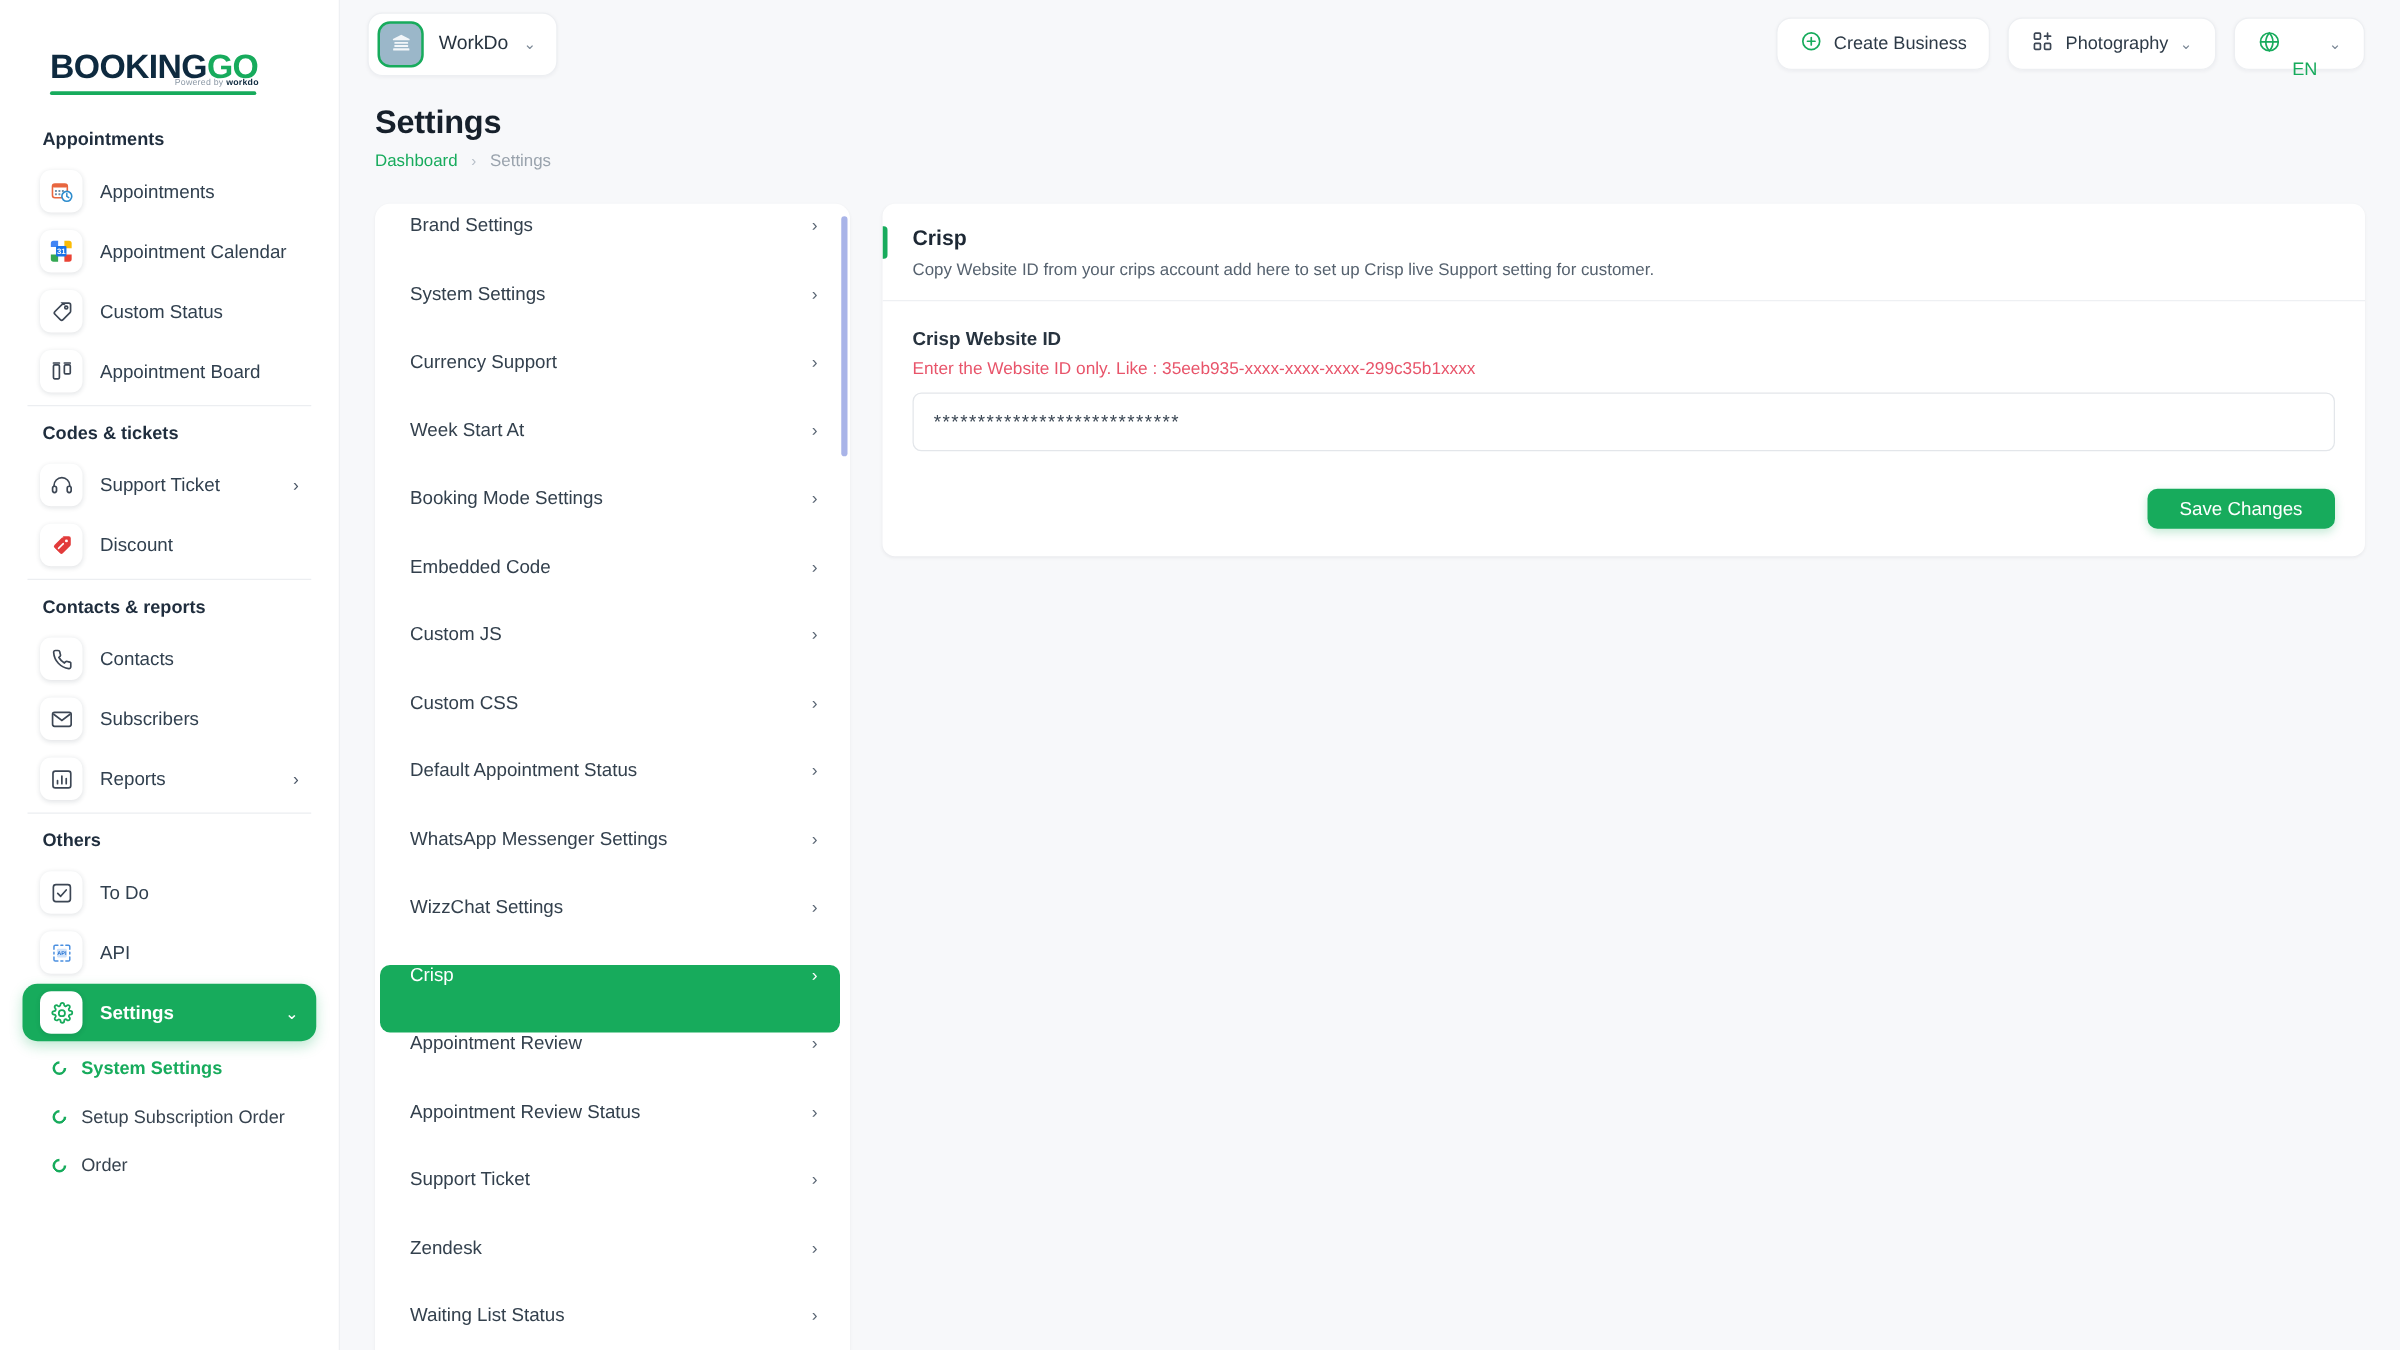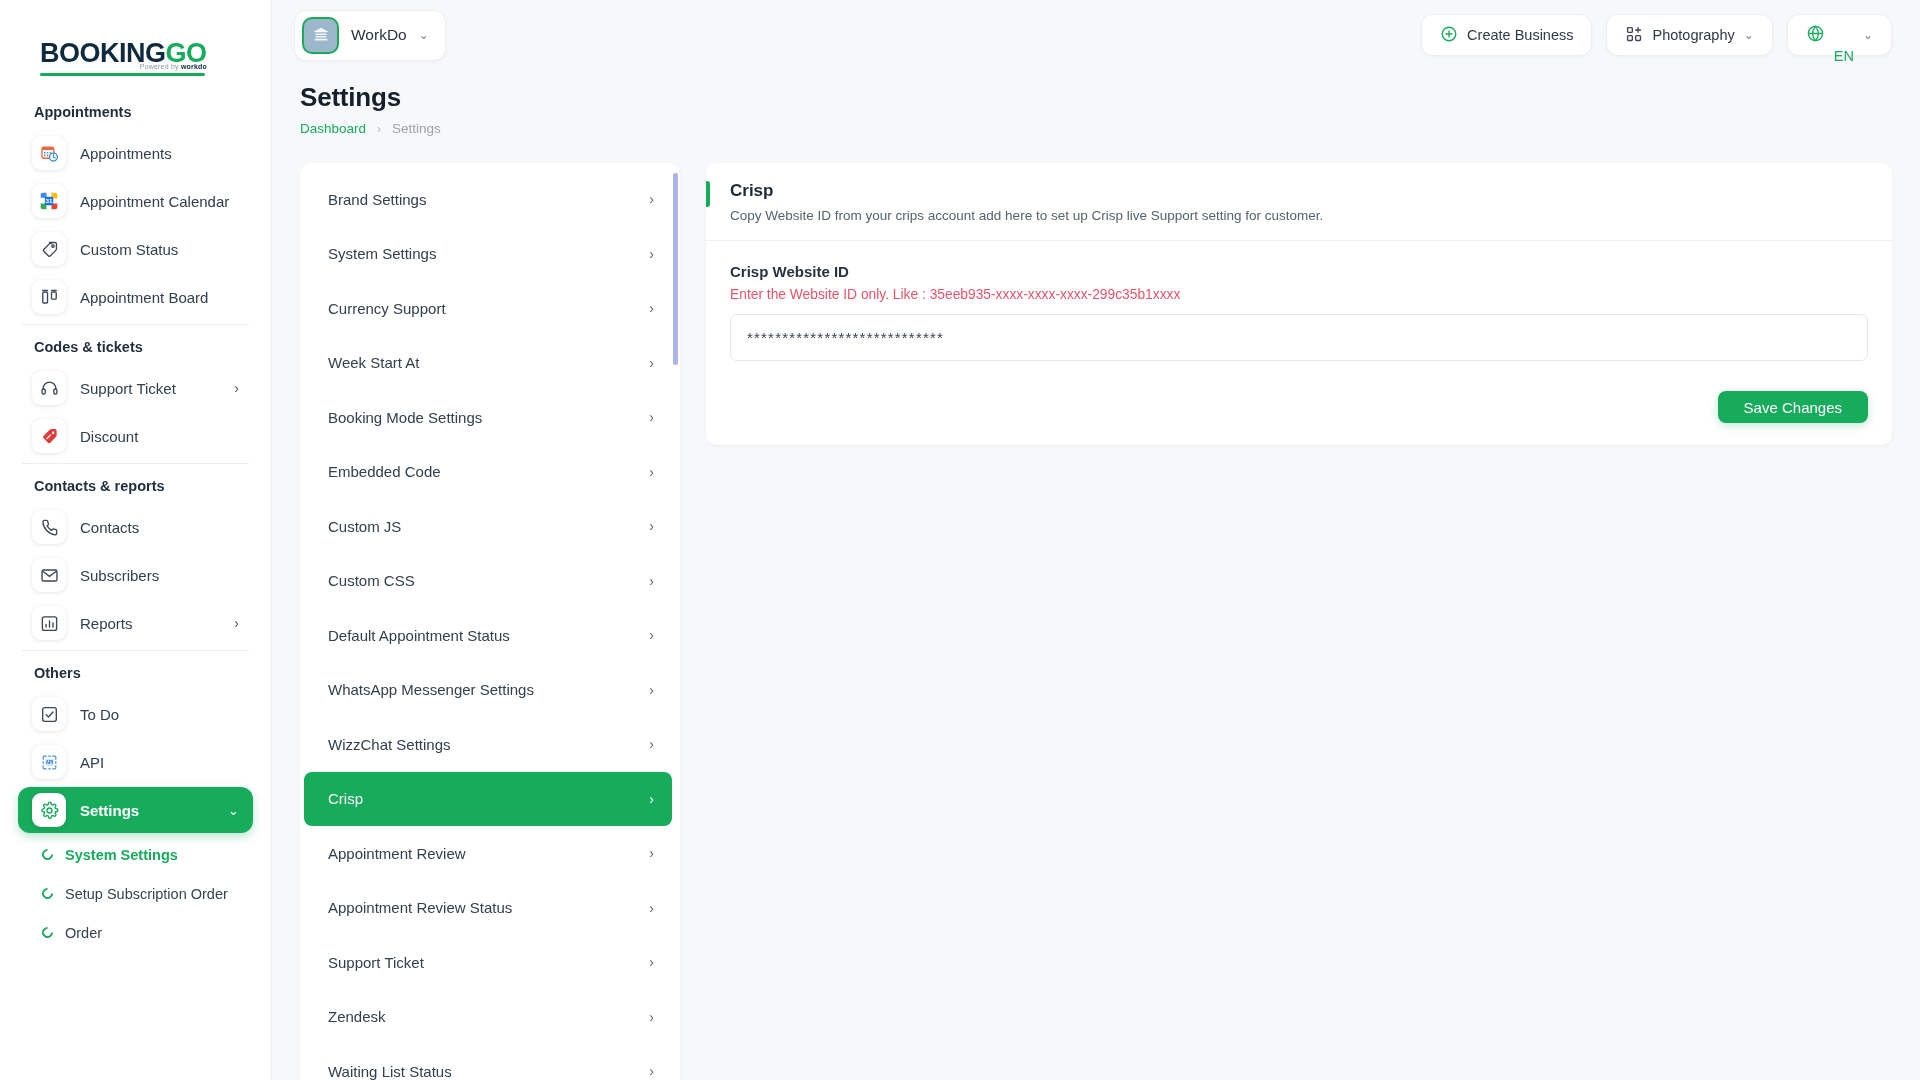--- a/index.html
+++ b/index.html
@@ -102,21 +102,21 @@
 
   
   .list-card {
     width: 380px; flex: 0 0 380px; background: #fff;
     border-radius: 12px; box-shadow: 0 1px 3px rgba(16,24,40,.06);
     padding: 9px 0 0 0; position: relative; overflow: hidden;
     height: 930px;
   }
   .list-scroll { height: 100%; overflow: hidden; padding-right: 4px; }
   .list-row {
-    display: flex; align-items: center; height: 54.5px;
+    display: flex; height: 54.5px;
     padding: 0 18px 0 24px; margin: 0 4px; border-radius: 8px;
     cursor: pointer; font-size: 15px; color: #33404d;
   }
   .list-row .chev { margin-left: auto; color: #5a6674; font-size: 14px; }
   .list-row.active { background: #17ab5c; color: #fff; }
   .list-row.active .chev { color: #fff; }
   .list-track {
     position: absolute; top: 10px; right: 2px; width: 5px;
     height: 912px; background: transparent; border-radius: 3px;
   }

